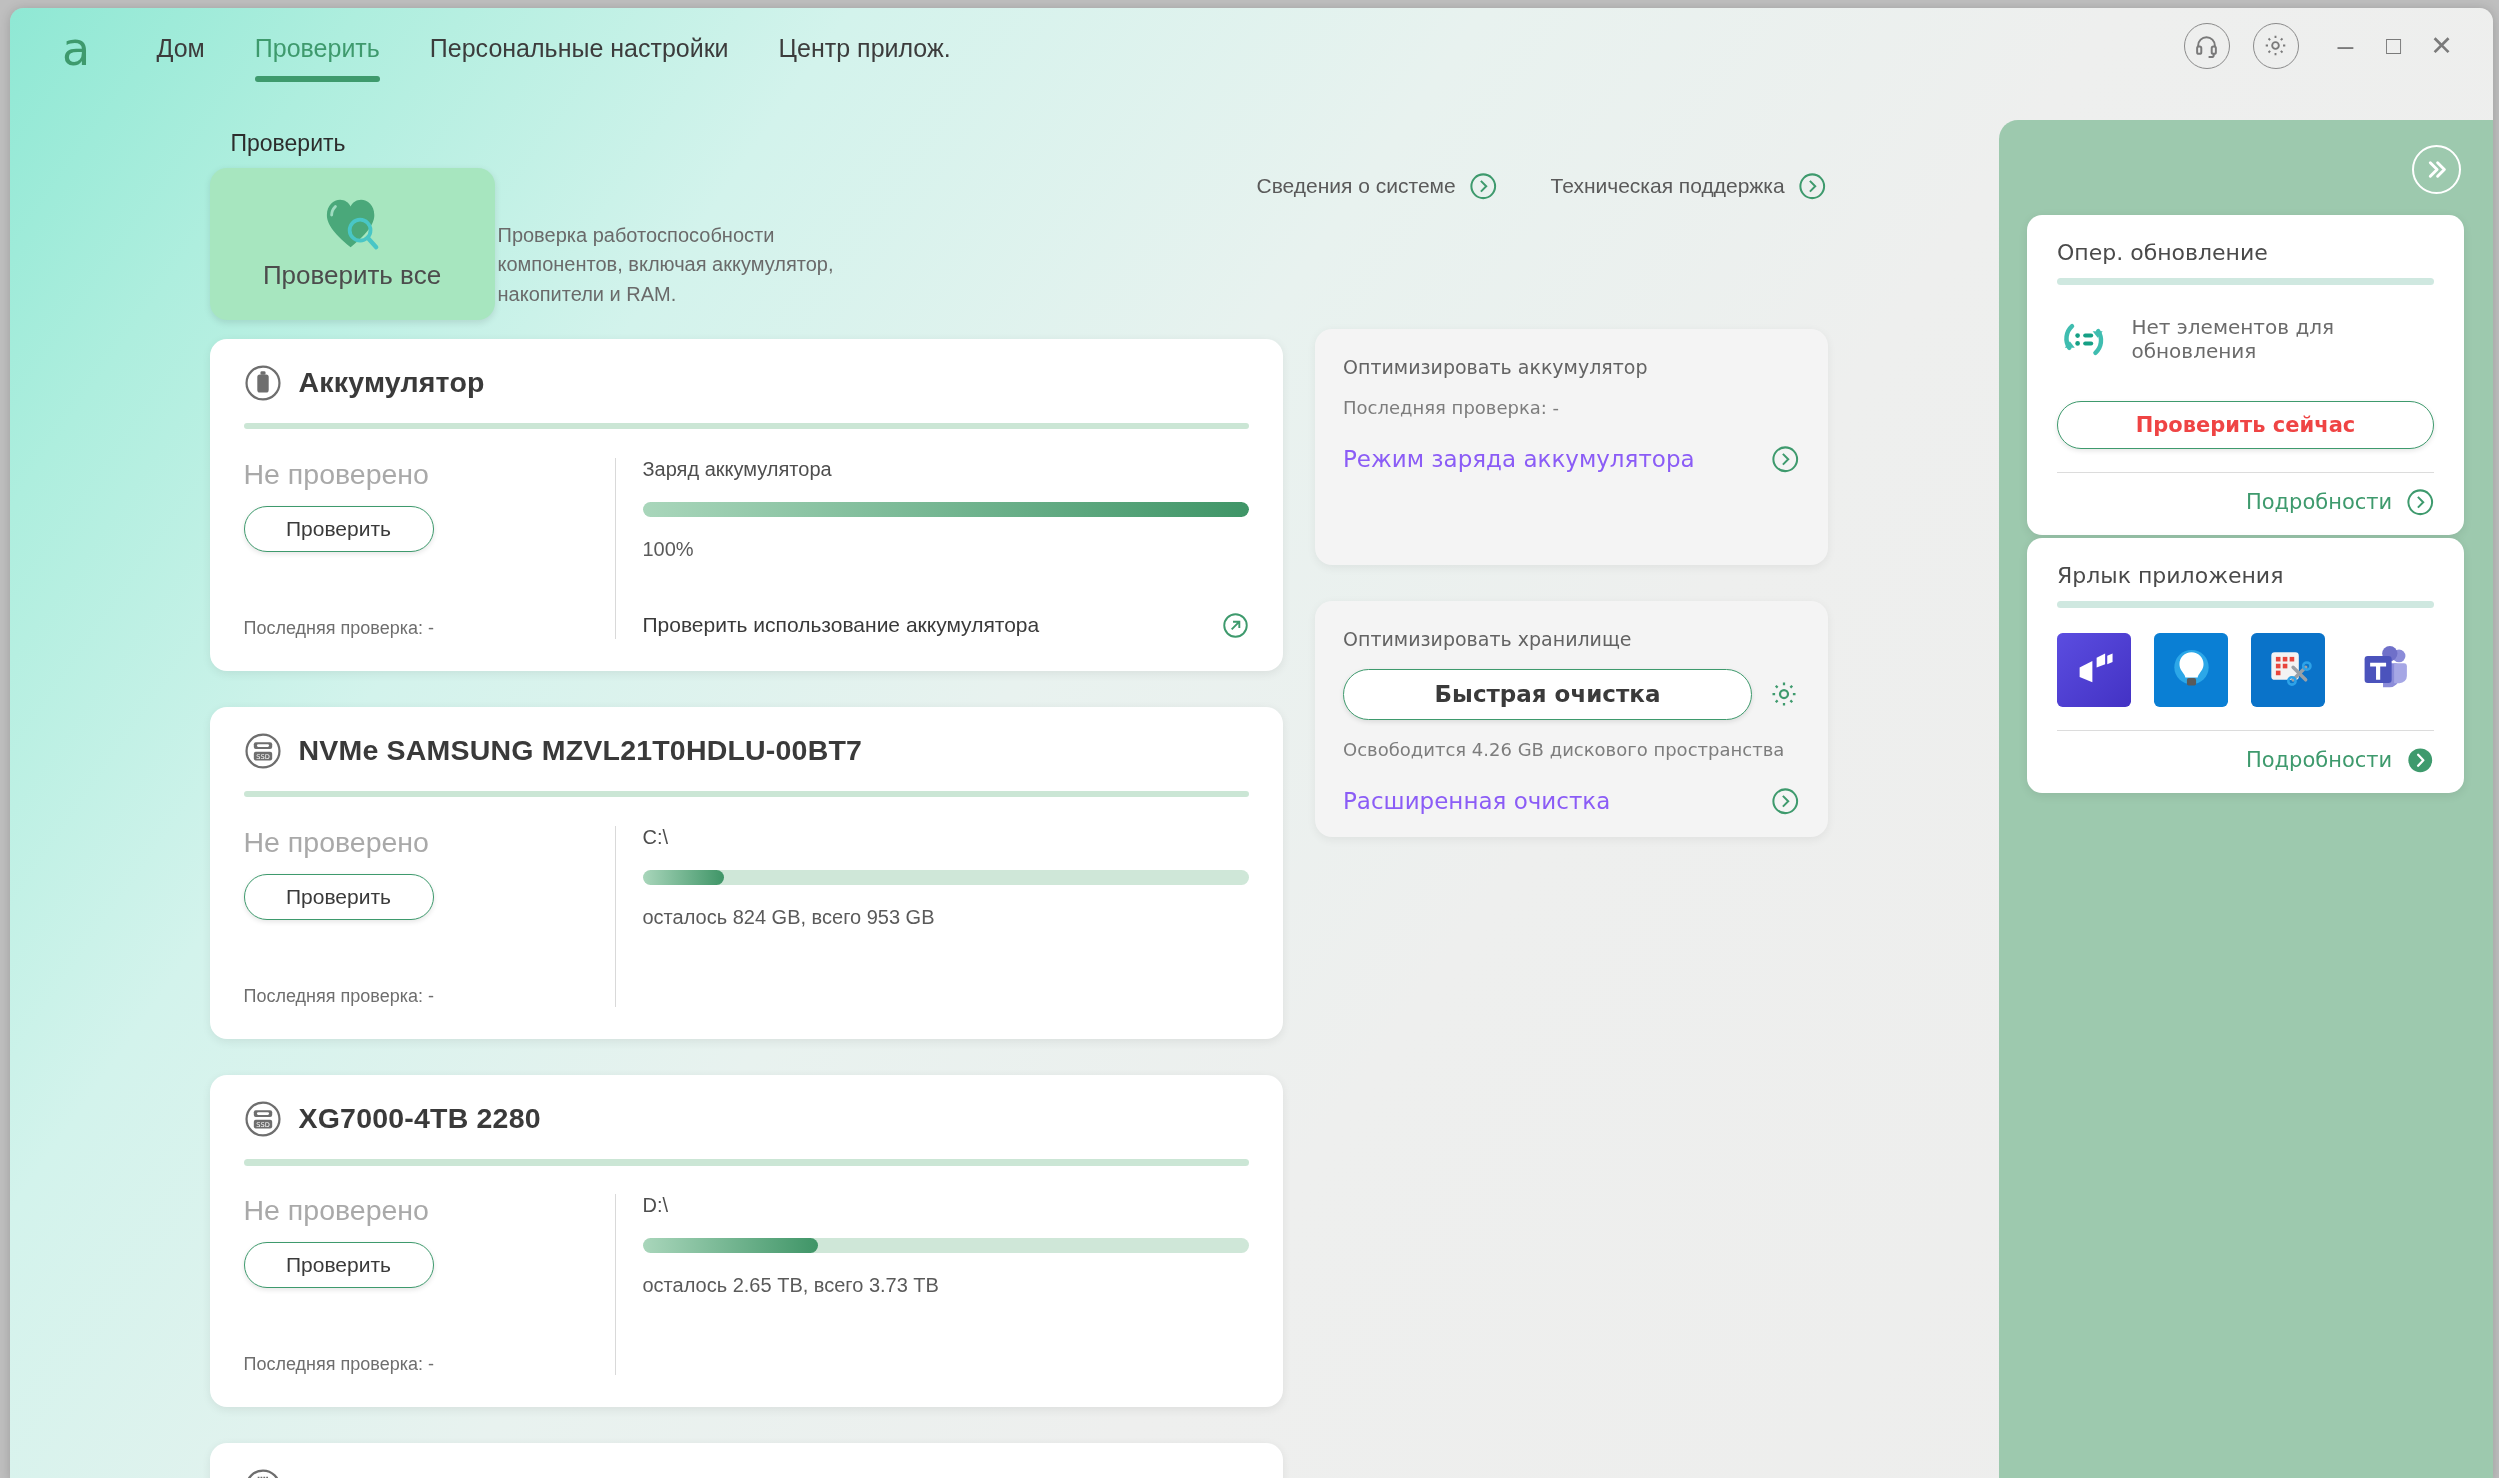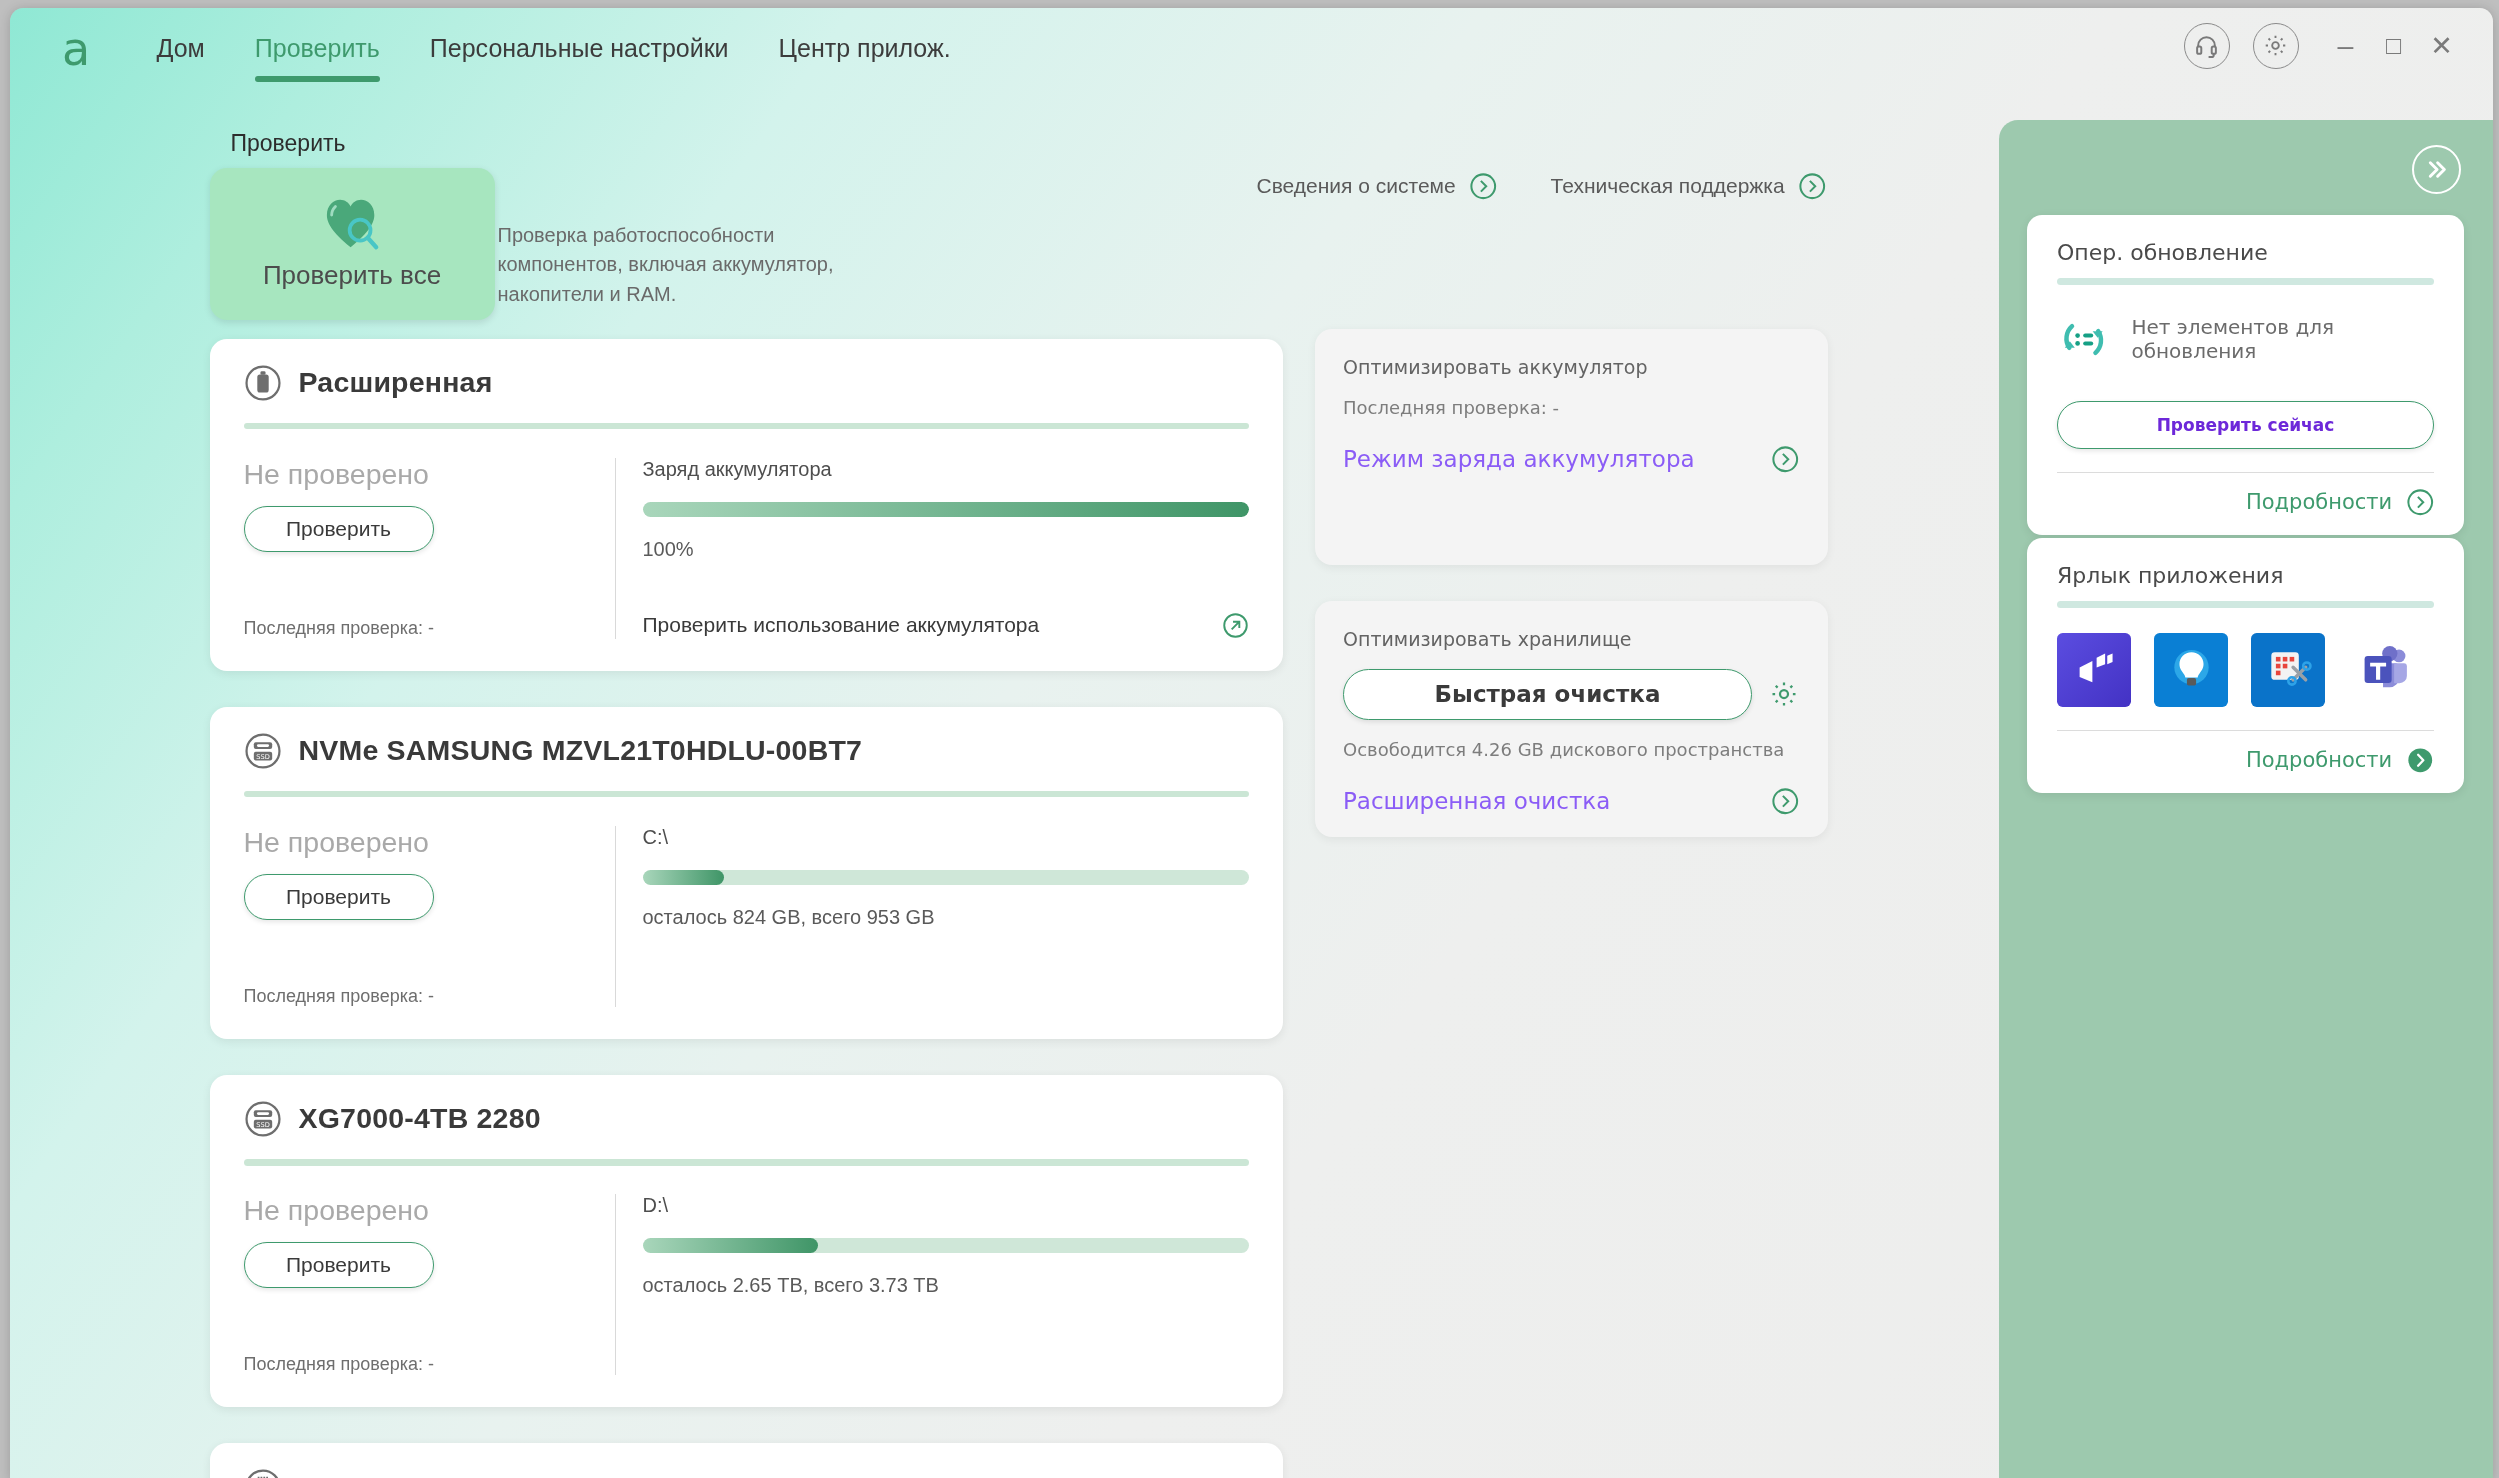--- a/index.html
+++ b/index.html
@@ -285,23 +285,23 @@
   }
   .update-msg {
     font-family: "DejaVu Sans", sans-serif;
     font-size: 20px; color: #6b6b6b;
   }
   .btn-wide {
     display: block; width: 100%; height: 48px;
     border: 1.9px solid #3e9a6d;
     border-radius: 24px;
     background: #fff;
-    color: #6d28d9;
-    font-family: "DejaVu Sans", sans-serif;
-    font-size: 17px; font-weight: bold;
+    color: #ef4444;
+    font-family: "DejaVu Sans", sans-serif;
+    font-size: 21px; font-weight: bold;
     cursor: pointer;
     box-shadow: 0 1.9px 4.8px rgba(0,0,0,.10);
   }
   .panel-foot {
     border-top: 1px solid #dcdcdc;
     margin-top: 23px; padding-top: 15px;
     display: flex; align-items: center; justify-content: flex-end;
     gap: 13.3px;
     font-family: "DejaVu Sans", sans-serif;
     font-size: 21px; color: #3e9a6d;
@@ -390,21 +390,21 @@
 
   <div class="left-col">
 
     <div class="card">
       <div class="card-head">
         <svg width="38" height="38" viewBox="0 0 24 24" fill="none" stroke="#6e6e6e" stroke-width="1.4">
           <circle cx="12" cy="12" r="10.4"></circle>
           <rect x="8.4" y="6.6" width="7.2" height="11.4" rx="1.6" fill="#6e6e6e" stroke="none"></rect>
           <rect x="10.4" y="4.6" width="3.2" height="2.2" rx=".8" fill="#6e6e6e" stroke="none"></rect>
         </svg>
-        <div class="card-title">Расширенная</div>
+        <div class="card-title">Аккумулятор</div>
       </div>
       <div class="card-rule"></div>
       <div class="card-body">
         <div class="card-left">
           <div class="status-text">Не проверено</div>
           <button class="btn-outline">Проверить</button>
           <div class="lastcheck">Последняя проверка: -</div>
         </div>
         <div class="card-right">
           <div class="metric-label">Заряд аккумулятора</div>

